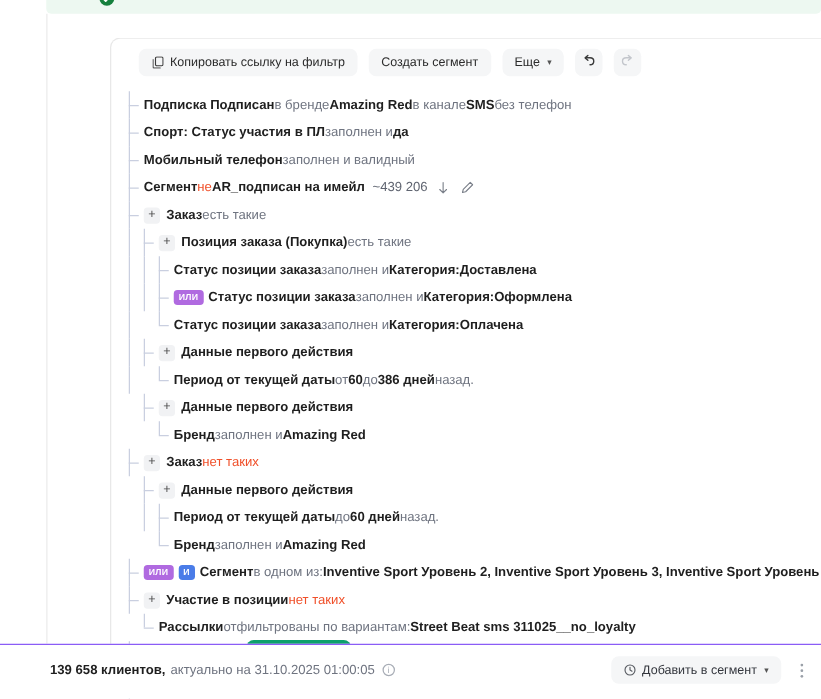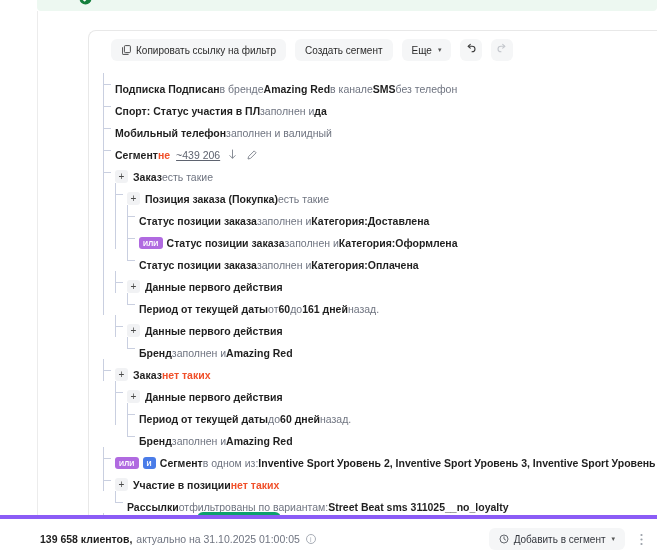--- a/index.html
+++ b/index.html
@@ -77,21 +77,21 @@
   }
 
   
   .tree {
     position: absolute; left: 14px; top: 42px;
     width: 545px;
   }
   .row {
     position: relative;
     height: 22px;
-    display: flex; align-items: flex-end;
+    display: flex; align-items: center;
     font-size: 10.5px;
     color: #1f1f1f;
     white-space: nowrap;
   }
 
   .elbow {
     position: relative;
     width: 12px; height: 22px;
     flex: 0 0 12px;
   }
@@ -130,21 +130,21 @@
     font-size: 7px; font-weight: bold; color: #ffffff;
     letter-spacing: 0.2px;
     margin-right: 4px;
     cursor: pointer;
   }
   .badge.or  { background: #b06ae0; }
   .badge.and { background: #4a7ce8; }
 
   .txt { font-weight: bold; color: #1f1f1f; }
   .txt.light { font-weight: normal; color: #6f7480; }
-  .txt.red { font-weight: bold; color: #f0502a; }
+  .txt.red { font-weight: normal; color: #f0502a; }
   .txt.count { font-weight: normal; color: #5f6470; }
   .rowicon {
     display: inline-flex; align-items: center; justify-content: center;
     width: 13px; height: 13px; color: #8a8f99; cursor: pointer;
   }
 
   
   .addrow { display: flex; align-items: center; height: 26px; }
   .add-btn {
     height: 20px;
@@ -163,21 +163,21 @@
     background: #0da06c;
     border: none; border-radius: 6px;
     color: #ffffff; font-size: 10px;
     font-family: "Liberation Sans", sans-serif;
     cursor: pointer;
   }
 
   
   .bottombar {
     position: absolute; left: 0; top: 515px; width: 657px; height: 44px;
-    border-top: 4px solid #8b5cf6;
+    border-top: 1px solid #8b5cf6;
     background: #ffffff;
   }
   .status {
     position: absolute; left: 40px; top: 14px;
     font-size: 10.5px; color: #6f7480;
     display: flex; align-items: center; gap: 4px;
     white-space: nowrap;
   }
   .status b { color: #1f1f1f; font-weight: bold; }
   .info-i {
@@ -274,21 +274,22 @@
         </div>
         <div class="row">
           <div class="elbow cont"></div>
           <span class="txt">Мобильный телефон</span>
           <span class="txt light"> заполнен и валидный</span>
         </div>
         <div class="row">
           <div class="elbow cont"></div>
           <span class="txt">Сегмент</span>
           <span class="txt red"> не</span>
-          <span class="txt count" style="margin-left: 6px; text-decoration: underline;">~439 206</span>
+          <span class="txt"> AR_подписан на имейл</span>
+          <span class="txt count" style="margin-left: 6px;">~439 206</span>
           <span class="rowicon" style="margin-left: 6px;">
             <svg width="9" height="11" viewBox="0 0 9 11">
               <path d="M4.5 1v8M1.8 6.6l2.7 2.7 2.7-2.7" fill="none" stroke="#7b808a" stroke-width="0.9" stroke-linecap="round" stroke-linejoin="round"></path>
             </svg>
           </span>
           <span class="rowicon" style="margin-left: 6px;">
             <svg width="10" height="10" viewBox="0 0 10 10">
               <path d="M7.2 0.9l1.9 1.9-5.6 5.6-2.5.6.6-2.5z" fill="none" stroke="#7b808a" stroke-width="0.9" stroke-linejoin="round"></path>
             </svg>
           </span>
@@ -341,21 +342,21 @@
           <span class="txt">Данные первого действия</span>
         </div>
         <div class="row">
           <div class="spacer line"></div>
           <div class="spacer"></div>
           <div class="elbow"></div>
           <span class="txt">Период от текущей даты</span>
           <span class="txt light"> от</span>
           <span class="txt"> 60</span>
           <span class="txt light"> до</span>
-          <span class="txt"> 161 дней</span>
+          <span class="txt"> 386 дней</span>
           <span class="txt light"> назад.</span>
         </div>
         <div class="row">
           <div class="spacer"></div>
           <div class="elbow cont"></div>
           <div class="plus">+</div>
           <span class="txt">Данные первого действия</span>
         </div>
         <div class="row">
           <div class="spacer"></div>

